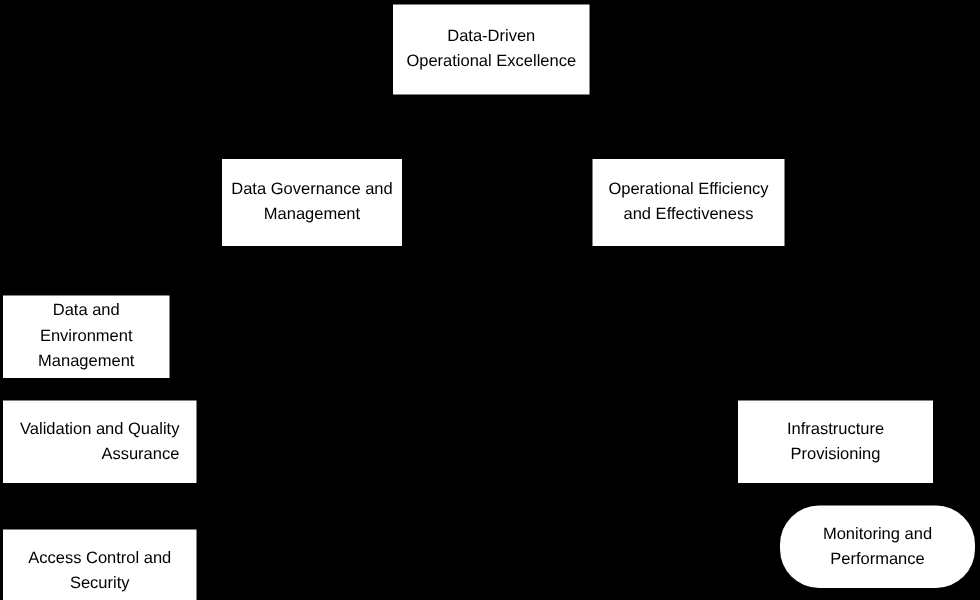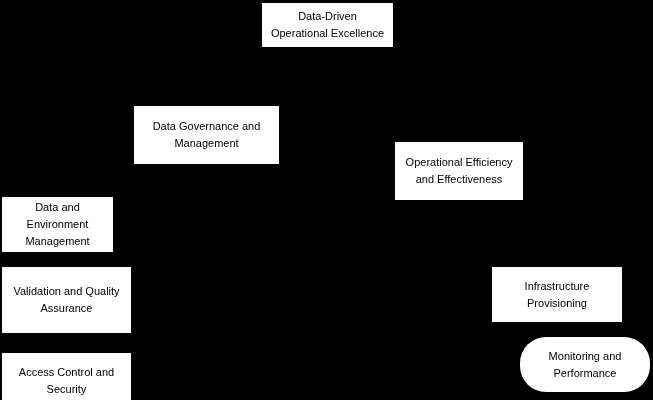--- a/index.html
+++ b/index.html
@@ -23,25 +23,25 @@
     align-items: center;
     justify-content: center;
     text-align: center;
     font-size: 11px;
     line-height: 17px;
     white-space: pre-line;
     box-sizing: border-box;
     padding: 2px 4px;
   }
   
-  .pos-root  { left: 262px; top: 3px;   width: 131px; height: 44px; }
-  .pos-gov   { left: 134px; top: 106px; width: 145px; height: 58px; }
-  .pos-ops   { left: 395px; top: 106px; width: 128px; height: 58px; margin-top: 36px; }
+  .pos-root  { left: 262px; top: 3px;   width: 131px; height: 60px; }
+  .pos-gov   { left: 148px; top: 106px; width: 120px; height: 58px; }
+  .pos-ops   { left: 395px; top: 106px; width: 128px; height: 58px; }
   .pos-env   { left: 2px;   top: 197px; width: 111px; height: 55px; }
-  .pos-val   { left: 2px;   top: 267px; width: 129px; height: 66px; }
+  .pos-val   { left: 2px;   top: 267px; width: 129px; height: 55px; text-align: right; }
   .pos-acc   { left: 2px;   top: 353px; width: 129px; height: 55px; }
   .pos-team  { left: 520px; top: 197px; width: 130px; height: 55px; }
   .pos-infra { left: 492px; top: 267px; width: 130px; height: 55px; }
   .pos-mon   { left: 520px; top: 337px; width: 130px; height: 55px; border-radius: 26px; }
 </style>
 </head>
 <body>
 
 <div class="canvas">
 

